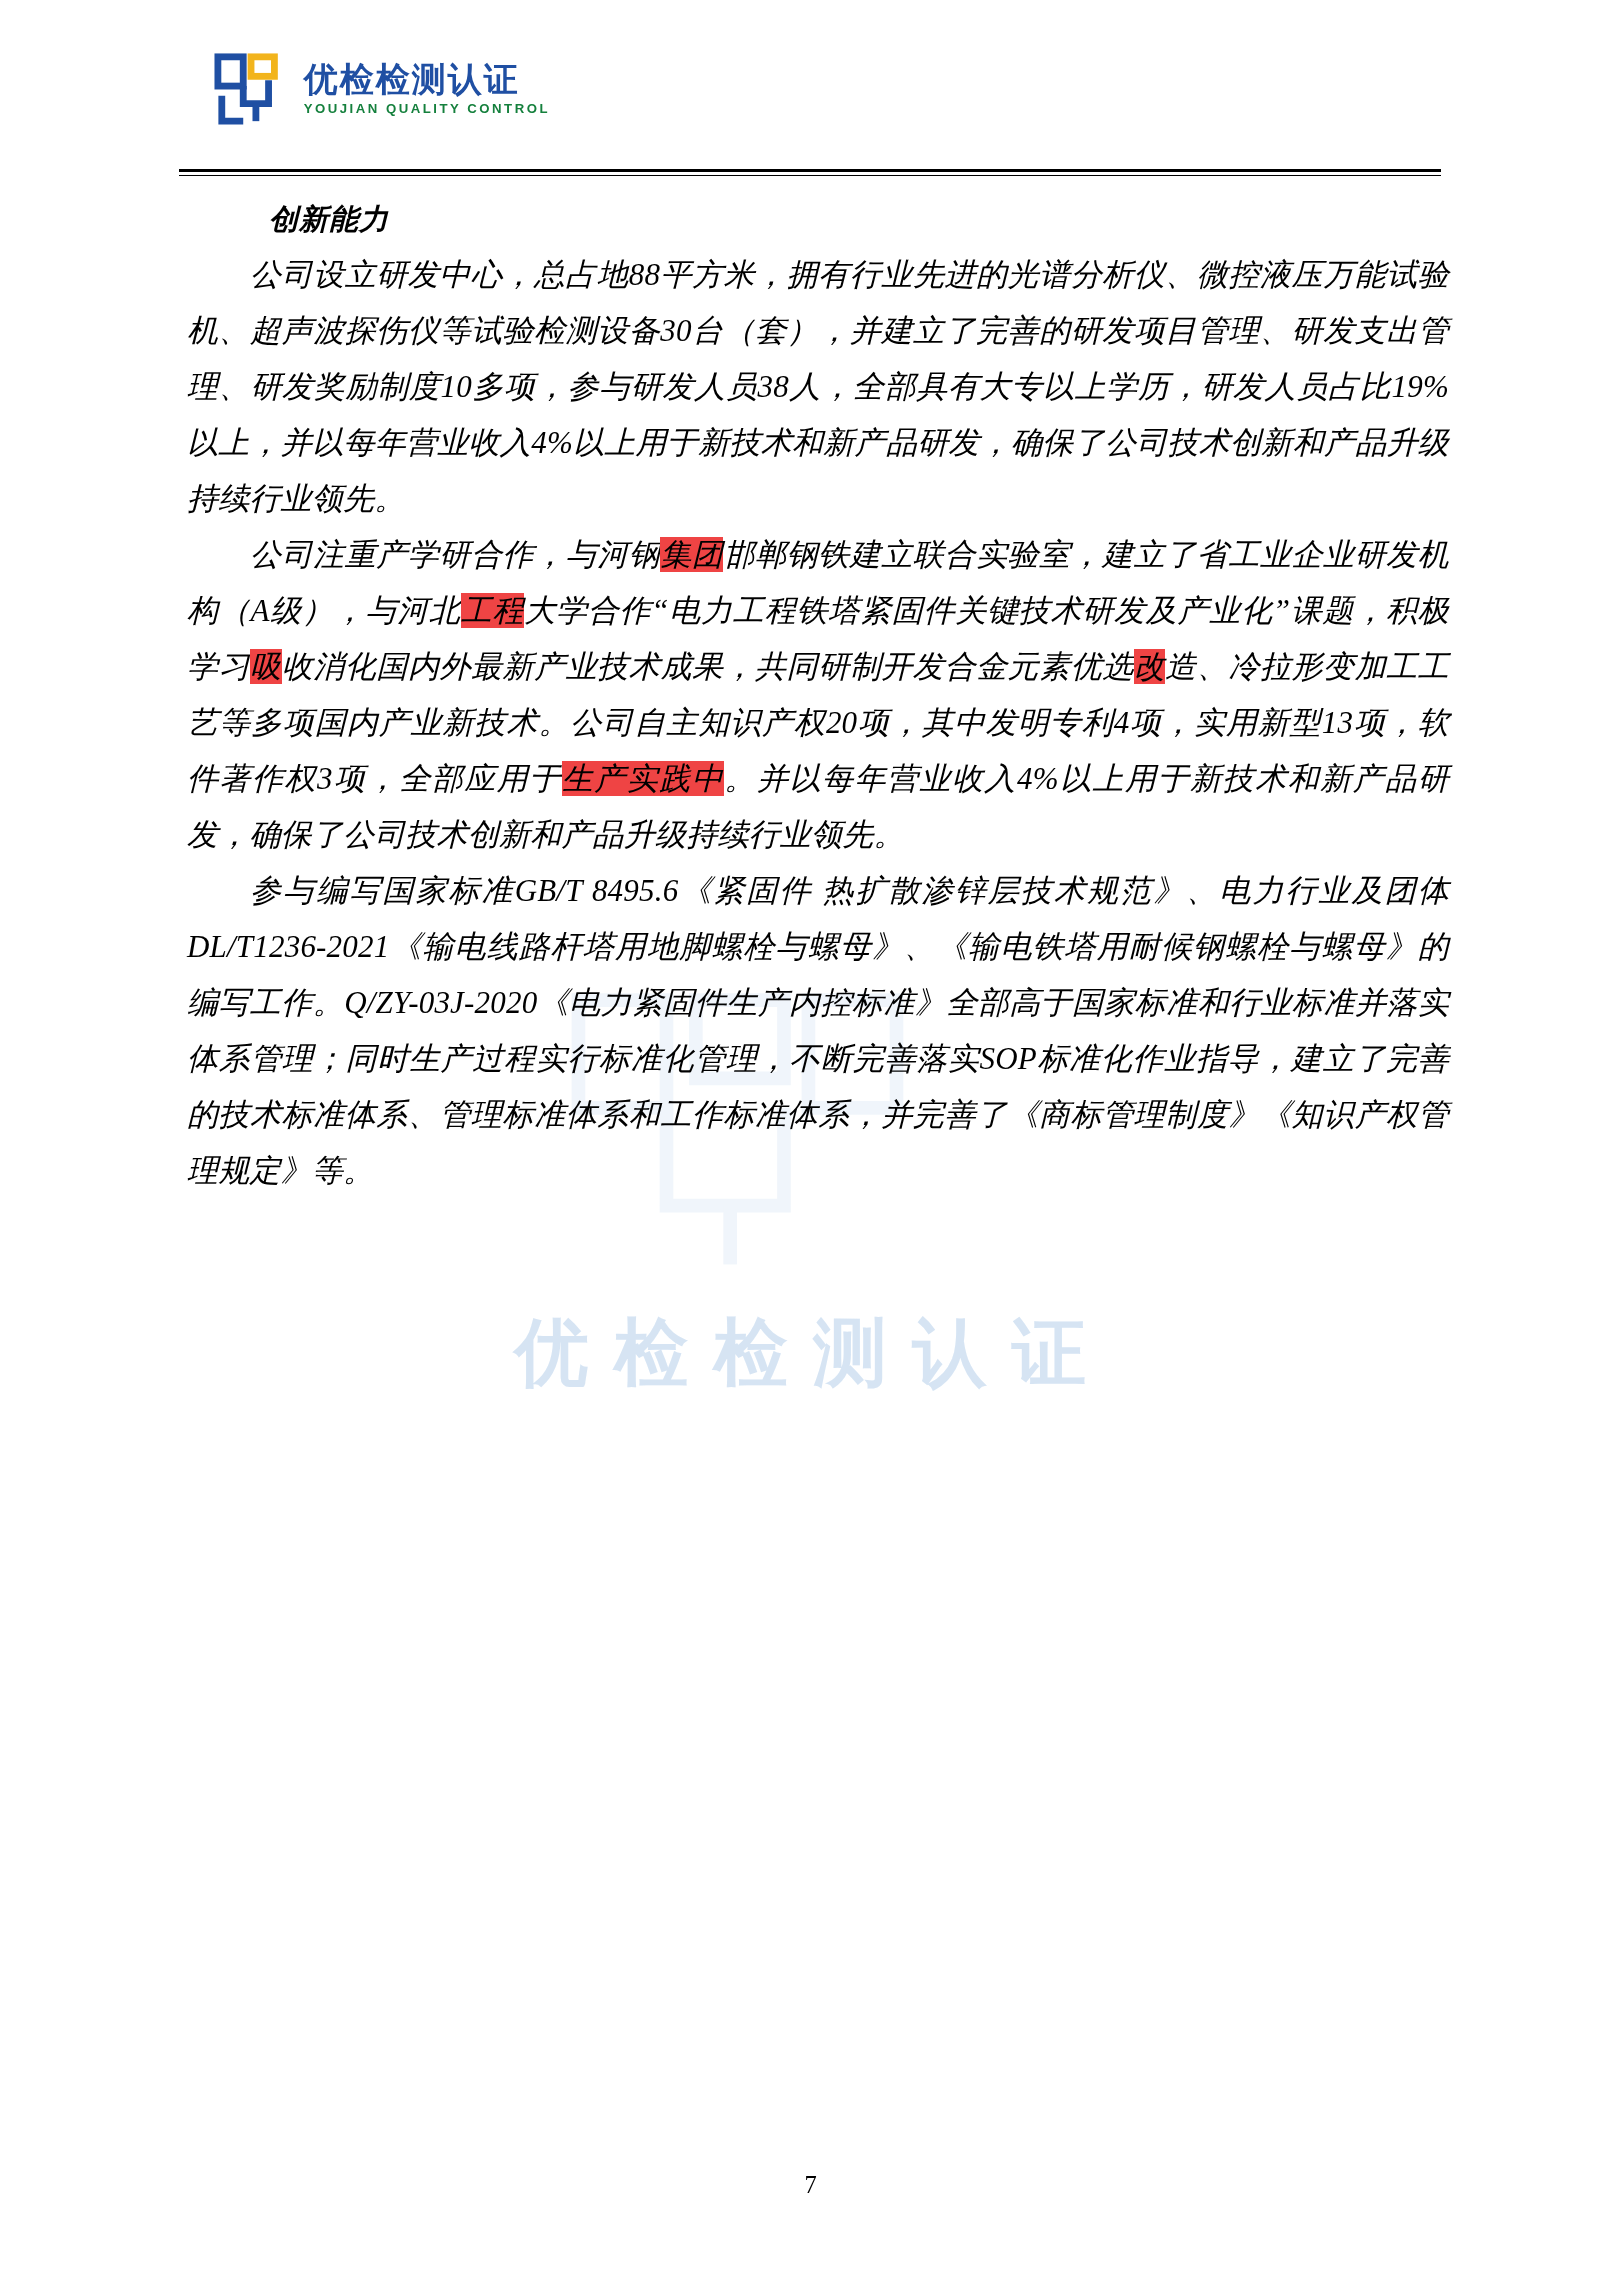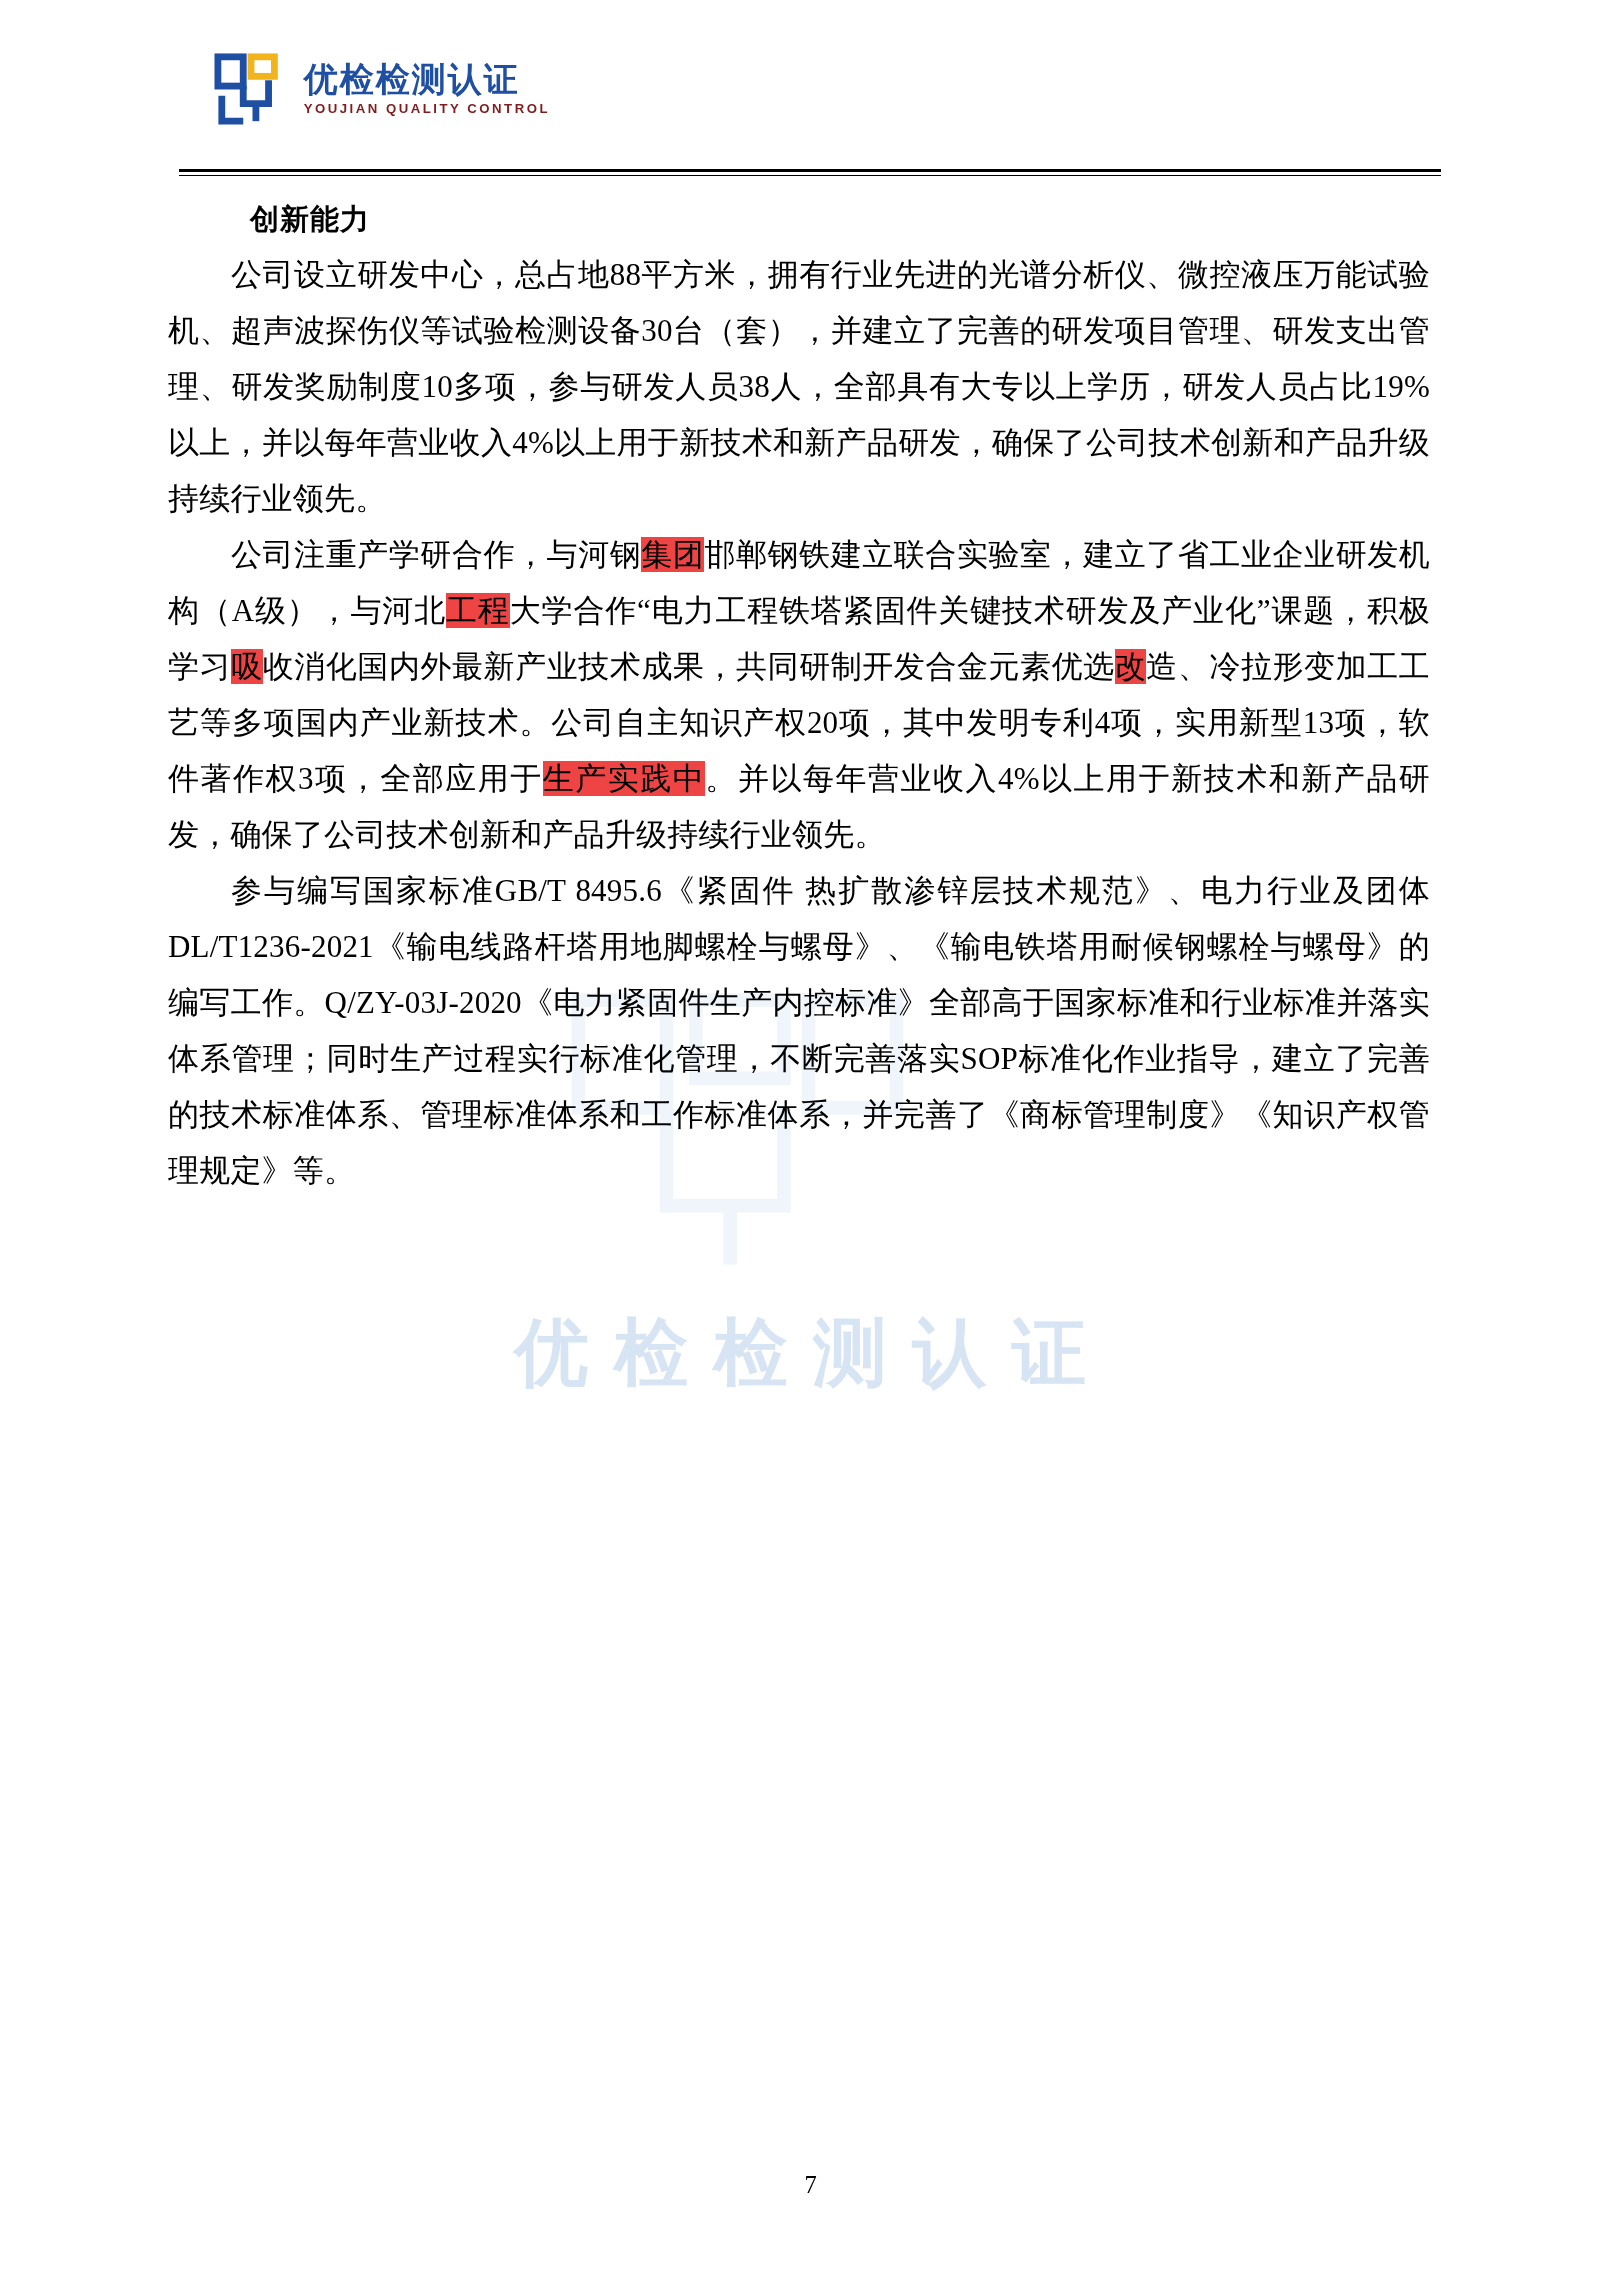--- a/index.html
+++ b/index.html
@@ -40,21 +40,21 @@
     font-family: "Liberation Sans", sans-serif;
     font-size: 34px;
     font-weight: bold;
     color: #1f4fa3;
     letter-spacing: 2px;
   }
   .logo-en {
     font-family: "Liberation Sans", sans-serif;
     font-size: 13.2px;
     font-weight: bold;
-    color: #7f1d1d;
+    color: #15803d;
     letter-spacing: 2.5px;
     margin-top: 5.9px;
   }
 
   
   .rule-thick {
     position: absolute;
     left: 179px;
     top: 169px;
     width: 1262px;
@@ -66,23 +66,24 @@
     left: 179px;
     top: 175px;
     width: 1262px;
     height: 1px;
     background: #000000;
   }
 
   
   .content {
     position: absolute;
-    left: 168px;
+    left: 187px;
     top: 186px;
     width: 1262px;
+    font-style: italic;
   }
   .heading {
     font-family: "Liberation Sans", sans-serif;
     font-size: 29px;
     font-weight: bold;
     color: #000000;
     margin: 13.7px 0 7.8px 82px;
     letter-spacing: 1px;
   }
   p.para {

